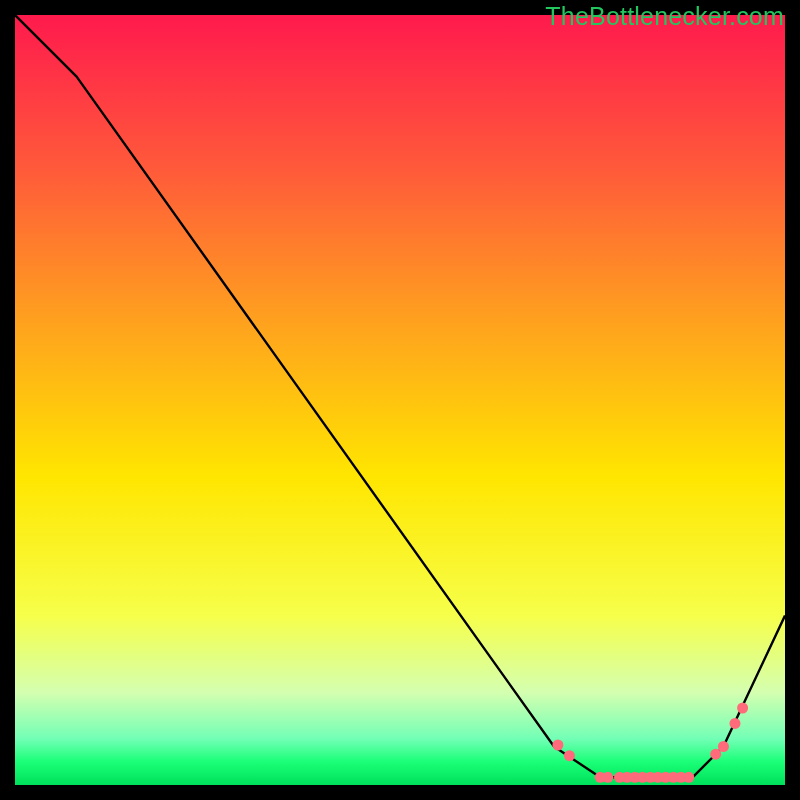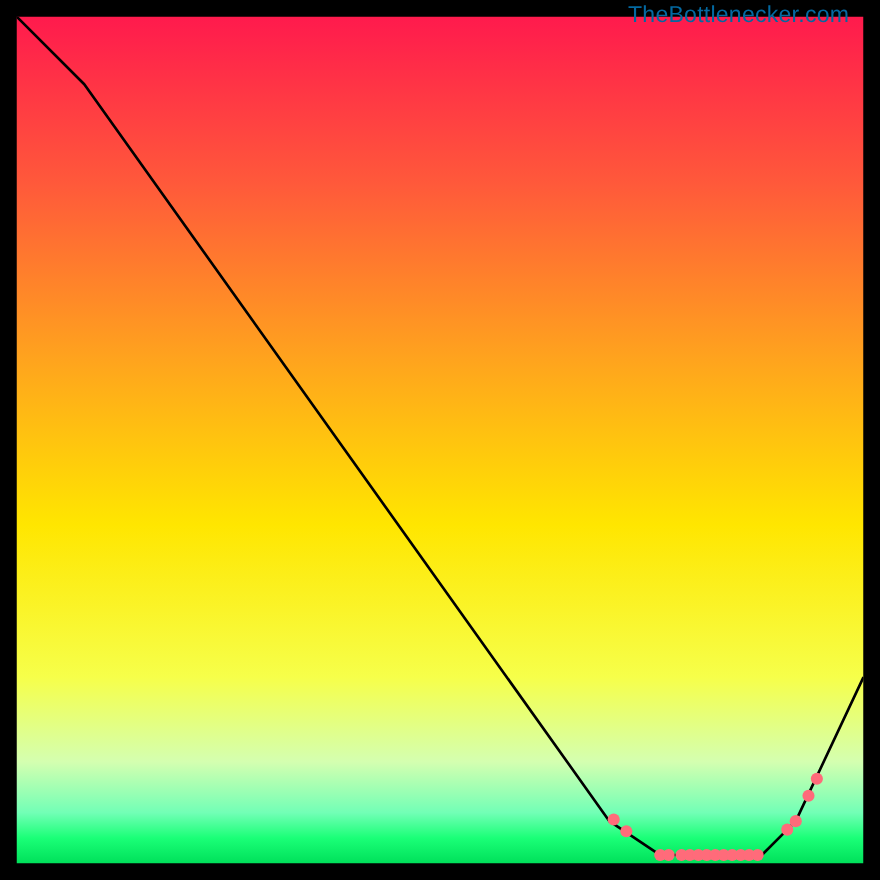--- a/index.html
+++ b/index.html
@@ -22,23 +22,23 @@
   .plot-area {
     position: absolute;
     left: 0;
     top: 0;
     width: 770px;
     height: 770px;
   }
   .attribution {
     position: absolute;
     top: 2px;
-    right: 28px;
-    color: #0369a1;
-    font-size: 21px;
+    right: 16px;
+    color: #22c55e;
+    font-size: 25px;
     font-weight: 500;
     letter-spacing: 0.2px;
   }
 </style>
 </head>
 <body>
 
 <div class="chart-frame">
   <svg class="plot-area" viewBox="0 0 770 770" preserveAspectRatio="none">
     <defs>

